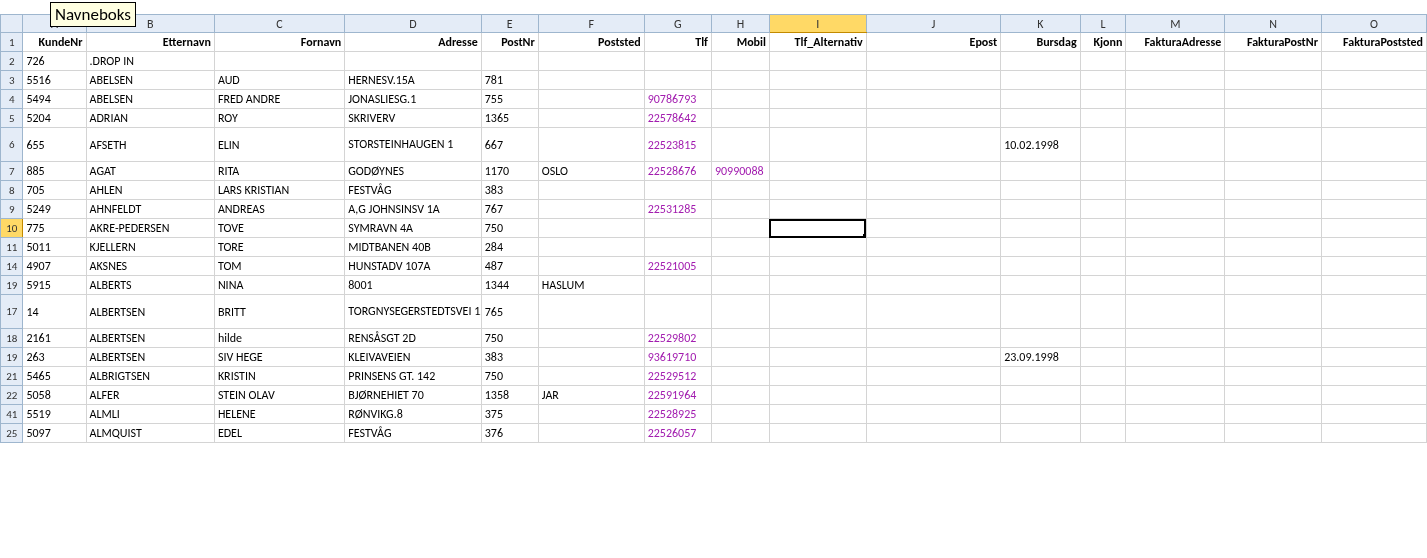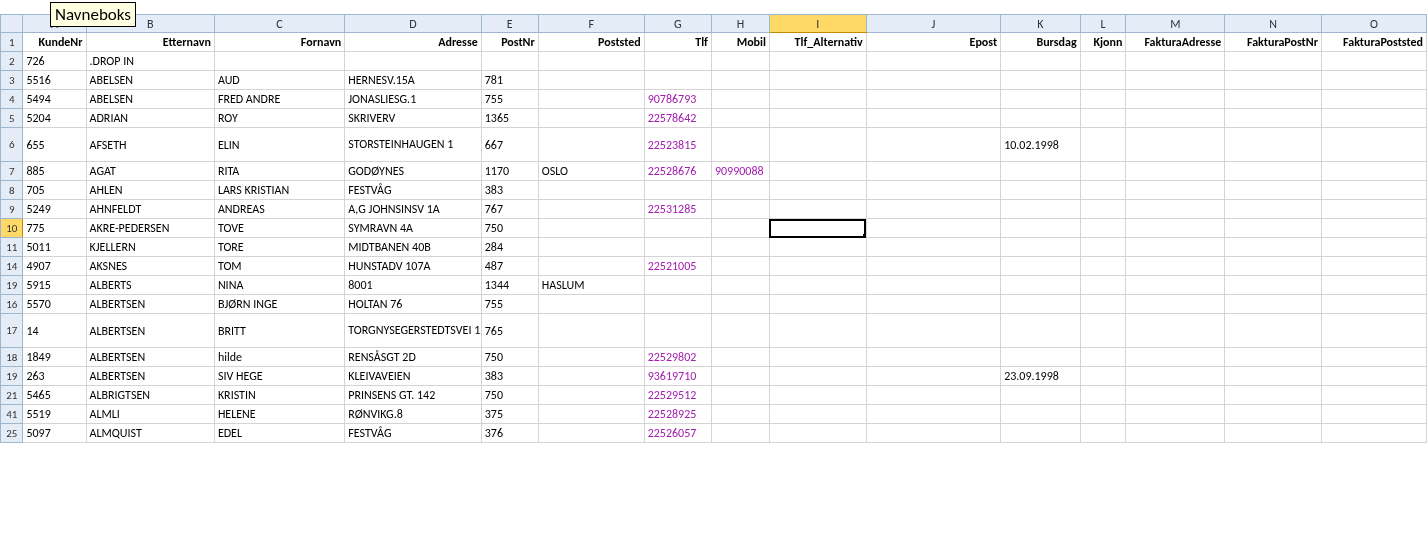--- a/index.html
+++ b/index.html
@@ -379,59 +379,41 @@
           <td class="cell"></td>
           <td class="cell"></td>
           <td class="cell"></td>
           <td class="cell"></td>
           <td class="cell"></td>
           <td class="cell"></td>
           <td class="cell"></td>
           <td class="cell"></td>
           <td class="cell"></td>
         </tr>
-        <tr>
-          <th class="rowhead">16</th>
-          <td class="cell num">5570</td>
-          <td class="cell">ALBERTSEN</td>
-          <td class="cell">BJØRN INGE</td>
-          <td class="cell">HOLTAN 76</td>
-          <td class="cell num">755</td>
-          <td class="cell"></td>
-          <td class="cell"></td>
-          <td class="cell"></td>
-          <td class="cell"></td>
-          <td class="cell"></td>
-          <td class="cell"></td>
-          <td class="cell"></td>
-          <td class="cell"></td>
-          <td class="cell"></td>
-          <td class="cell"></td>
-        </tr>
         <tr class="tall">
           <th class="rowhead">17</th>
           <td class="cell num">14</td>
           <td class="cell">ALBERTSEN</td>
           <td class="cell">BRITT</td>
           <td class="cell wrap">TORGNYSEGERSTEDTSVEI 150</td>
           <td class="cell num">765</td>
           <td class="cell"></td>
           <td class="cell"></td>
           <td class="cell"></td>
           <td class="cell"></td>
           <td class="cell"></td>
           <td class="cell"></td>
           <td class="cell"></td>
           <td class="cell"></td>
           <td class="cell"></td>
           <td class="cell"></td>
         </tr>
         <tr>
           <th class="rowhead">18</th>
-          <td class="cell num">1849</td>
+          <td class="cell num">2161</td>
           <td class="cell">ALBERTSEN</td>
           <td class="cell">hilde</td>
           <td class="cell">RENSÅSGT 2D</td>
           <td class="cell num">750</td>
           <td class="cell"></td>
           <td class="cell faded">22529802</td>
           <td class="cell"></td>
           <td class="cell"></td>
           <td class="cell"></td>
           <td class="cell"></td>
@@ -470,20 +452,38 @@
           <td class="cell"></td>
           <td class="cell"></td>
           <td class="cell"></td>
           <td class="cell"></td>
           <td class="cell"></td>
           <td class="cell"></td>
           <td class="cell"></td>
           <td class="cell"></td>
         </tr>
         <tr>
+          <th class="rowhead">22</th>
+          <td class="cell num">5058</td>
+          <td class="cell">ALFER</td>
+          <td class="cell">STEIN OLAV</td>
+          <td class="cell">BJØRNEHIET 70</td>
+          <td class="cell num">1358</td>
+          <td class="cell">JAR</td>
+          <td class="cell faded">22591964</td>
+          <td class="cell"></td>
+          <td class="cell"></td>
+          <td class="cell"></td>
+          <td class="cell"></td>
+          <td class="cell"></td>
+          <td class="cell"></td>
+          <td class="cell"></td>
+          <td class="cell"></td>
+        </tr>
+        <tr>
           <th class="rowhead">41</th>
           <td class="cell num">5519</td>
           <td class="cell">ALMLI</td>
           <td class="cell">HELENE</td>
           <td class="cell">RØNVIKG.8</td>
           <td class="cell num">375</td>
           <td class="cell"></td>
           <td class="cell faded">22528925</td>
           <td class="cell"></td>
           <td class="cell"></td>

